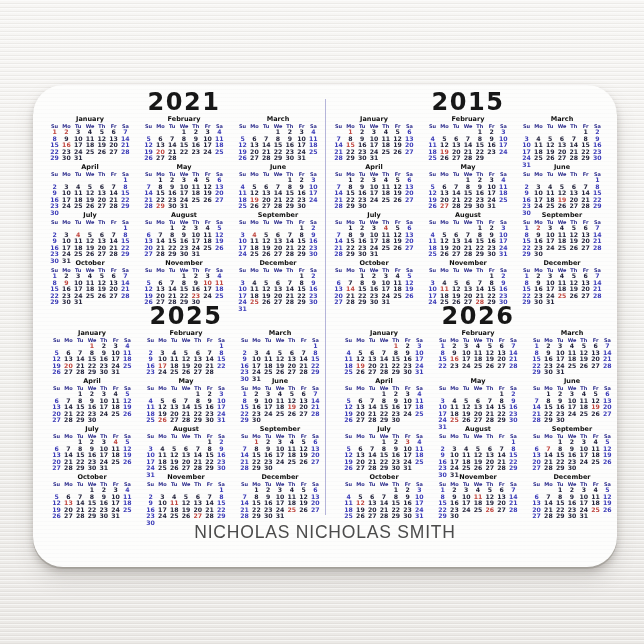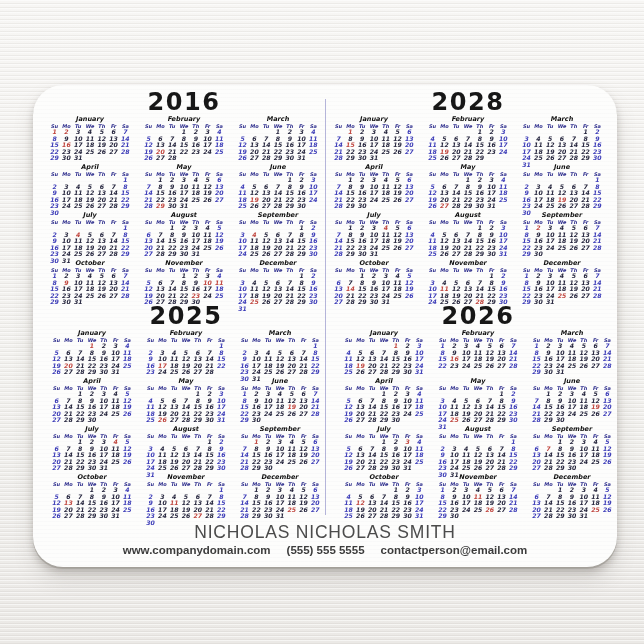--- a/index.html
+++ b/index.html
@@ -37,21 +37,21 @@
   .yb-bl{left:12px;top:218px;}
   .yb-br{left:294px;top:218px;padding-left:10px;}
   .year-title{
     text-align:center;
     font-family:"DejaVu Sans",sans-serif;
     font-weight:800;font-size:24px;line-height:26px;
     letter-spacing:1.5px;color:#171717;
   }
   .months{
     display:grid;grid-template-columns:repeat(3,94px);
-    grid-auto-rows:48px;justify-content:center;font-style:italic;
+    grid-auto-rows:48px;justify-content:center;
   }
   .month{width:84px;margin:0 auto;}
   .mtitle{
     font-family:"DejaVu Sans",sans-serif;
     font-weight:700;font-size:6.5px;line-height:8px;
     text-align:center;color:#101010;white-space:nowrap;
   }
   .mgrid{display:grid;grid-template-columns:repeat(7,11.8px);justify-content:center;}
   .hcell{
     font-family:"DejaVu Sans",sans-serif;
@@ -81,21 +81,21 @@
 </style>
 </head>
 <body>
 
 <div class="scene">
   <div class="mousepad">
 
     <div class="divider-v"></div>
 
     <div class="year-block yb-tl">
-      <div class="year-title">2016</div>
+      <div class="year-title">2021</div>
       <div class="months">
           <div class="month">
             <div class="mtitle">January</div>
             <div class="mgrid">
               <div class="hcell">Su</div>
               <div class="hcell">Mo</div>
               <div class="hcell">Tu</div>
               <div class="hcell">We</div>
               <div class="hcell">Th</div>
               <div class="hcell">Fr</div>
@@ -634,21 +634,21 @@
               <div class="dcell">28</div>
               <div class="dcell">29</div>
               <div class="dcell we">30</div>
               <div class="dcell we">31</div>
             </div>
           </div>
         </div>
     </div>
 
     <div class="year-block yb-tr">
-      <div class="year-title">2028</div>
+      <div class="year-title">2015</div>
       <div class="months">
           <div class="month">
             <div class="mtitle">January</div>
             <div class="mgrid">
               <div class="hcell">Su</div>
               <div class="hcell">Mo</div>
               <div class="hcell">Tu</div>
               <div class="hcell">We</div>
               <div class="hcell">Th</div>
               <div class="hcell">Fr</div>
@@ -2282,19 +2282,16 @@
               <div class="dcell">29</div>
               <div class="dcell">30</div>
               <div class="dcell">31</div>
             </div>
           </div>
         </div>
     </div>
 
     <div class="pad-footer">
       <div class="pname">NICHOLAS NICHOLAS SMITH</div>
-      <div class="contact">
-        <span>www.companydomain.com</span><span>(555) 555 5555</span><span>contactperson@email.com</span>
-      </div>
     </div>
 
   </div>
 </div>
 
 </body></html>

